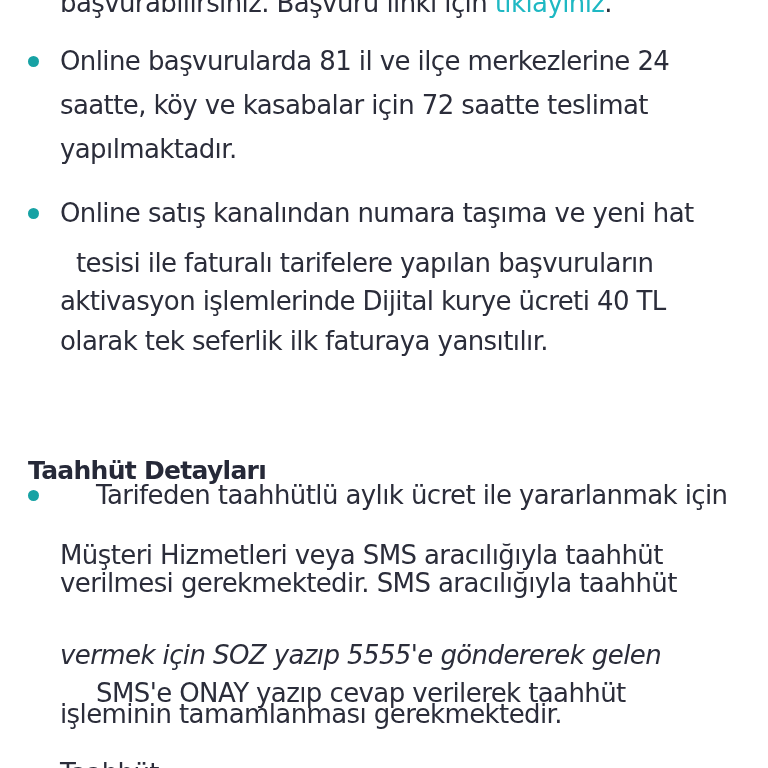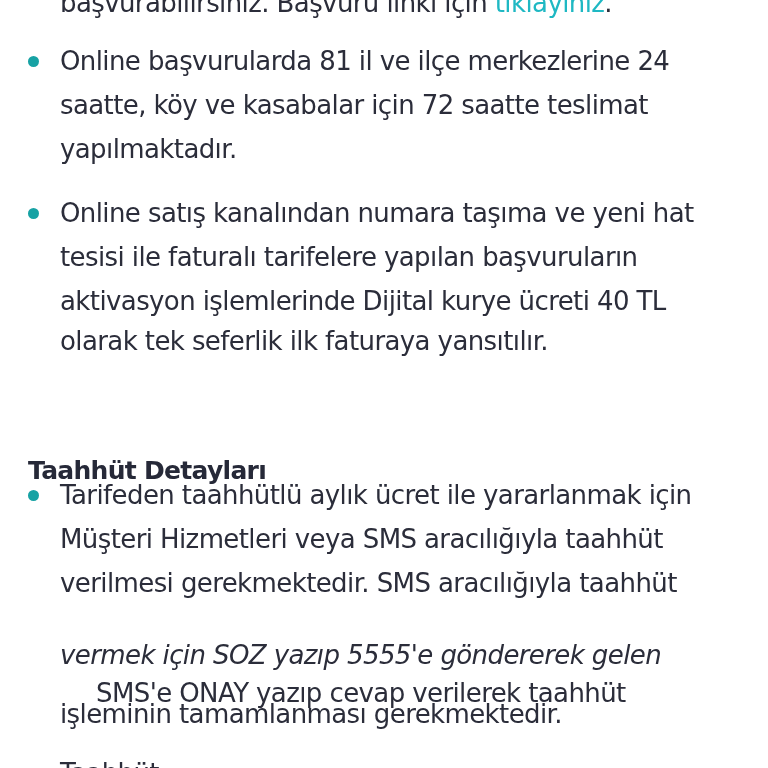--- a/index.html
+++ b/index.html
@@ -76,31 +76,31 @@
   <div>
     <span class="bullet" style="top:56px;"></span>
     <div class="line" style="top:46px;">Online başvurularda 81 il ve ilçe merkezlerine 24</div>
     <div class="line" style="top:90px;">saatte, köy ve kasabalar için 72 saatte teslimat</div>
     <div class="line" style="top:134px;">yapılmaktadır.</div>
   </div>
 
   <div>
     <span class="bullet" style="top:208px;"></span>
     <div class="line" style="top:198px;">Online satış kanalından numara taşıma ve yeni hat</div>
-    <div class="line" style="top:242px;">tesisi ile faturalı tarifelere yapılan başvuruların</div>
+    <div class="line" style="top:248px;margin-left:16px;">tesisi ile faturalı tarifelere yapılan başvuruların</div>
     <div class="line" style="top:286px;">aktivasyon işlemlerinde Dijital kurye ücreti 40 TL</div>
     <div class="line" style="top:326px;">olarak tek seferlik ilk faturaya yansıtılır.</div>
   </div>
 
   <div class="heading">Taahhüt Detayları</div>
 
   <div>
     <span class="bullet" style="top:490px;"></span>
-    <div class="line" style="top:480px;">Tarifeden taahhütlü aylık ücret ile yararlanmak için</div>
-    <div class="line" style="top:524px;">Müşteri Hizmetleri veya SMS aracılığıyla taahhüt</div>
+    <div class="line" style="top:480px;margin-left:36px;">Tarifeden taahhütlü aylık ücret ile yararlanmak için</div>
+    <div class="line" style="top:540px;">Müşteri Hizmetleri veya SMS aracılığıyla taahhüt</div>
     <div class="line" style="top:568px;">verilmesi gerekmektedir. SMS aracılığıyla taahhüt</div>
     <div class="line" style="top:640px;font-style:italic;">vermek için SOZ yazıp 5555'e göndererek gelen</div>
     <div class="line" style="top:678px;margin-left:36px;">SMS'e ONAY yazıp cevap verilerek taahhüt</div>
     <div class="line" style="top:699px;text-align:right;">işleminin tamamlanması gerekmektedir.</div>
   </div>
 
   <div>
 
     <div class="partial">Taahhüt...</div>
   </div>

